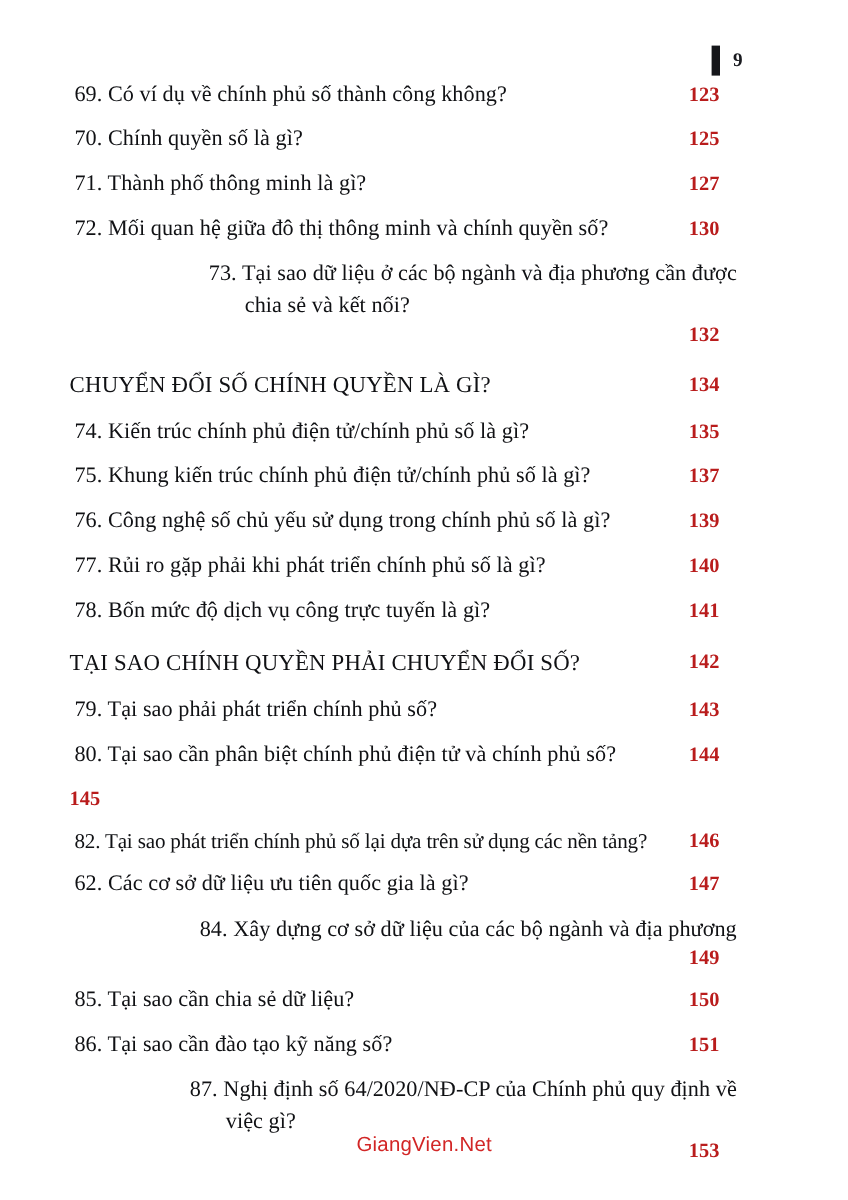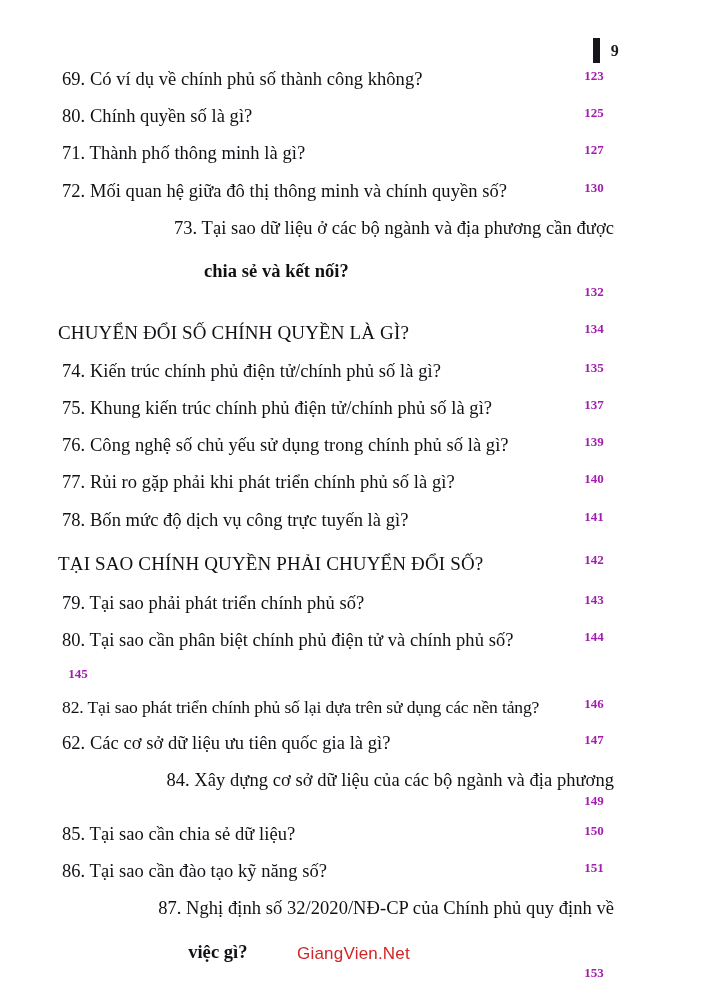--- a/index.html
+++ b/index.html
@@ -73,31 +73,30 @@
   }
 
   
   .entry-text.wrapped {
     text-indent: 0;
     padding-left: 4px;
   }
   .entry-text.wrapped .cont {
     display: block;
     padding-left: 30px;
-    margin-top: 20px;
-    font-weight: bold;
+    margin-top: 4px;
   }
 
   .page-num {
-    font-size: 13px;
+    font-size: 17px;
     font-weight: 700;
-    color: #a21caf;
+    color: #b91c1c;
     line-height: 1.28;
     flex: 0 0 auto;
-    text-align: center;
+    text-align: left;
     min-width: 40px;
     white-space: nowrap;
   }
 
   
   .toc-row.wrapped-row {
     align-items: flex-end;
     flex-direction: column;
   }
 
@@ -149,21 +148,21 @@
     <span class="head-rule"></span>
     <span class="folio">9</span>
   </div>
 
   <div class="toc" id="toc-list">
       <div class="toc-row">
         <div class="entry-text">69. Có ví dụ về chính phủ số thành công không?</div>
         <div class="page-num">123</div>
       </div>
       <div class="toc-row">
-        <div class="entry-text">80. Chính quyền số là gì?</div>
+        <div class="entry-text">70. Chính quyền số là gì?</div>
         <div class="page-num">125</div>
       </div>
       <div class="toc-row">
         <div class="entry-text">71. Thành phố thông minh là gì?</div>
         <div class="page-num">127</div>
       </div>
       <div class="toc-row">
         <div class="entry-text">72. Mối quan hệ giữa đô thị thông minh và chính quyền số?</div>
         <div class="page-num">130</div>
       </div>
@@ -224,20 +223,20 @@
       </div>
       <div class="toc-row">
         <div class="entry-text">85. Tại sao cần chia sẻ dữ liệu?</div>
         <div class="page-num">150</div>
       </div>
       <div class="toc-row">
         <div class="entry-text">86. Tại sao cần đào tạo kỹ năng số?</div>
         <div class="page-num">151</div>
       </div>
       <div class="toc-row wrapped-row">
-        <div class="entry-text wrapped"><span>87. Nghị định số 32/2020/NĐ-CP của Chính phủ quy định về</span><span class="cont">việc gì?</span></div>
+        <div class="entry-text wrapped"><span>87. Nghị định số 64/2020/NĐ-CP của Chính phủ quy định về</span><span class="cont">việc gì?</span></div>
         <div class="page-num">153</div>
       </div>
     </div>
 
   <div class="watermark">GiangVien.Net</div>
 
 </div>
 
 </body></html>

